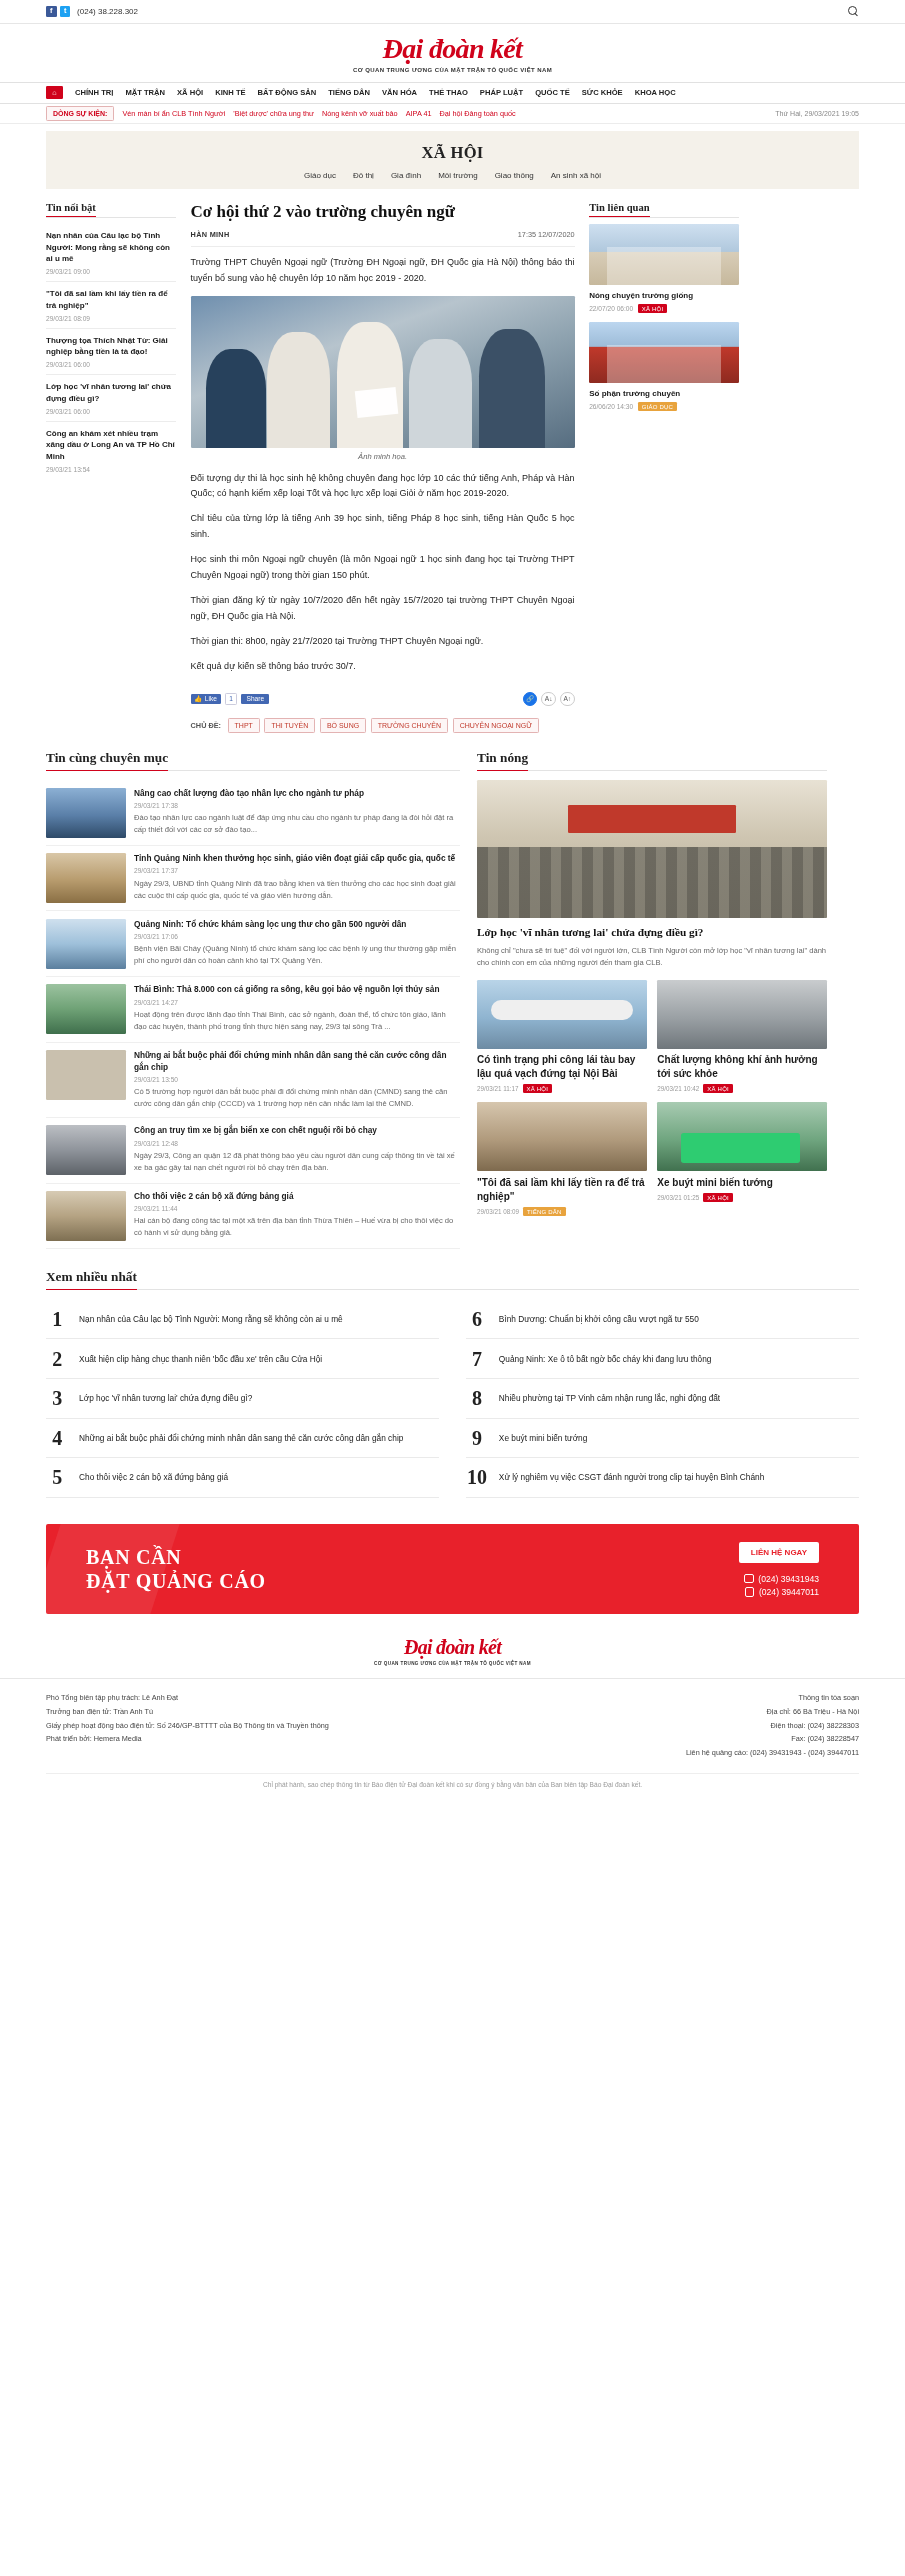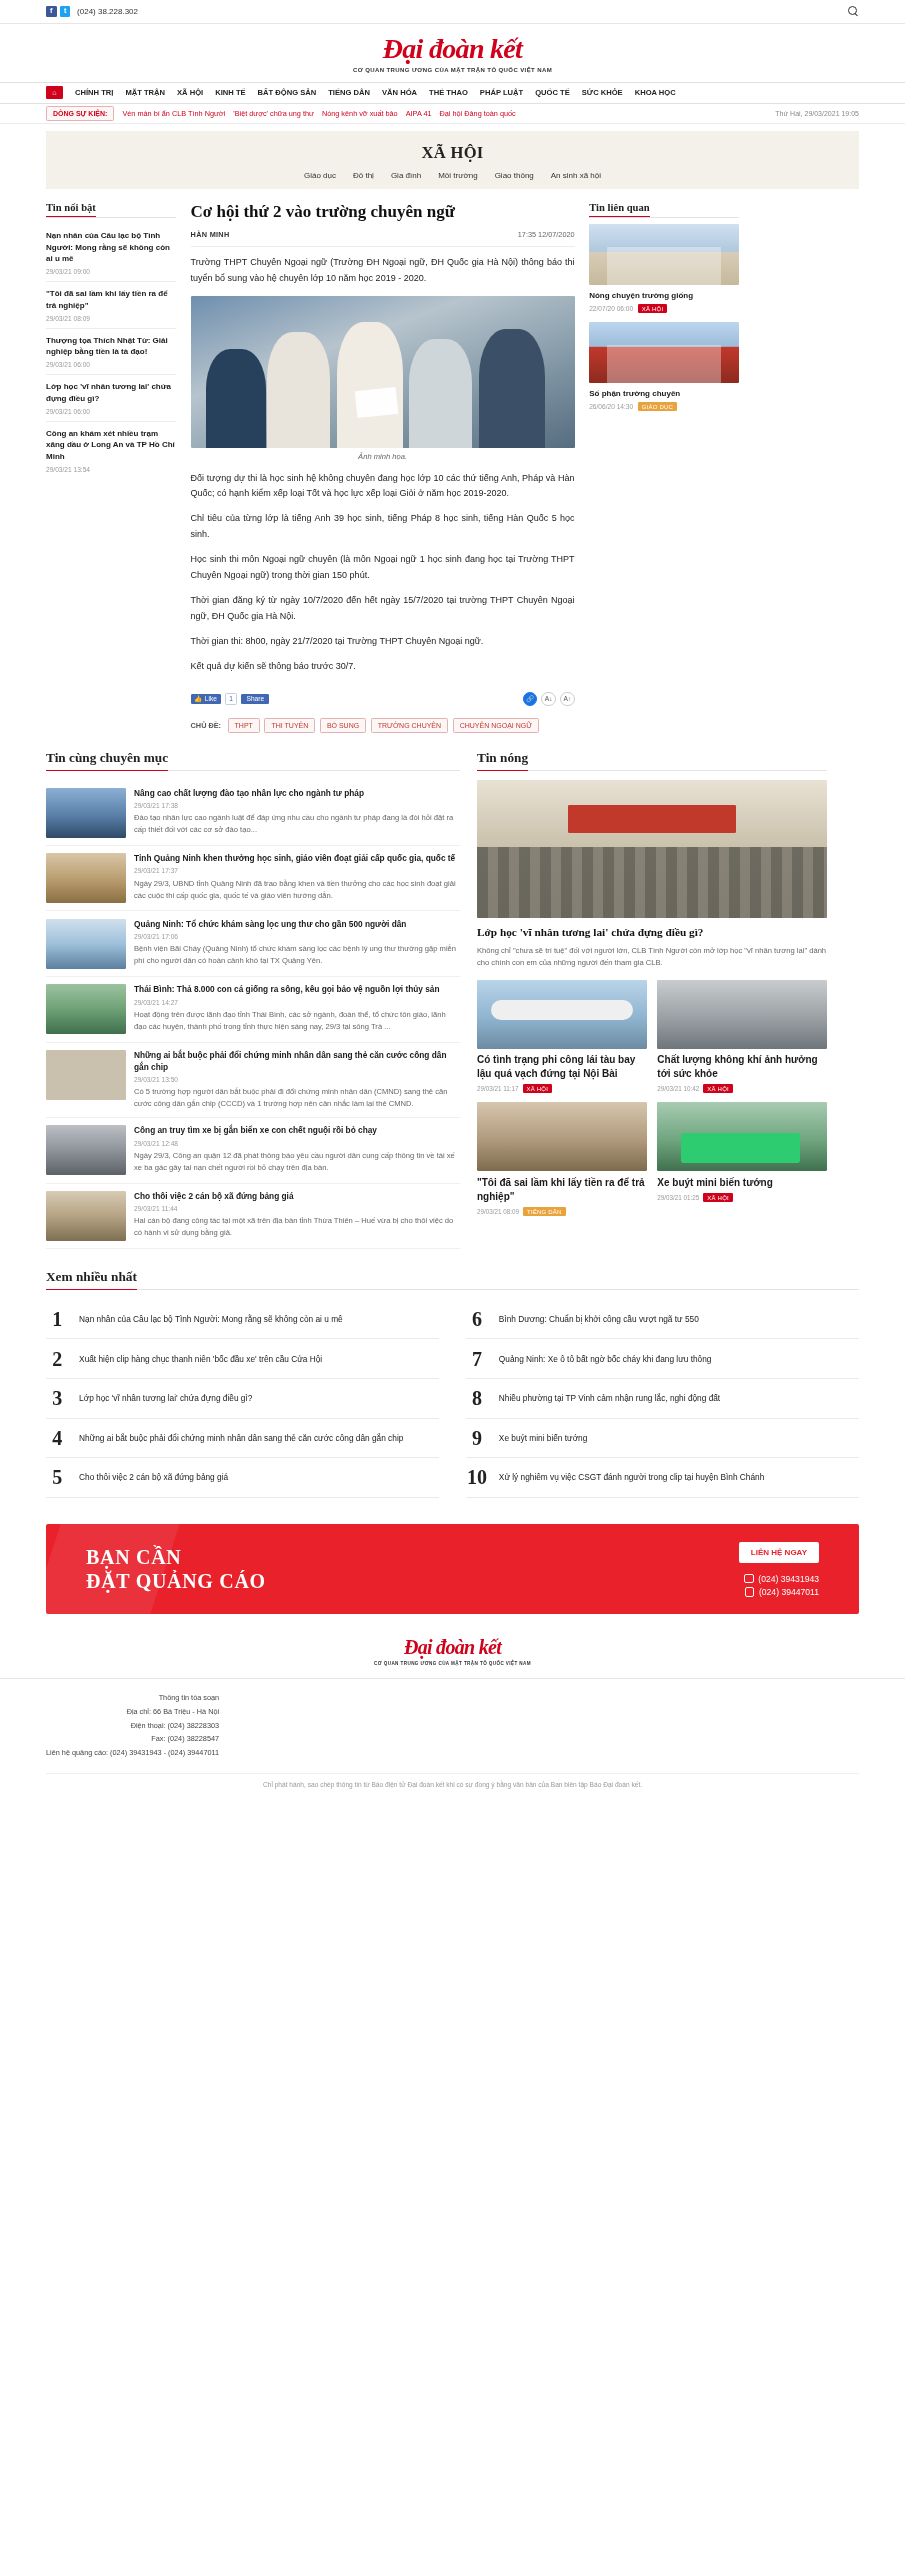--- a/index.html
+++ b/index.html
@@ -682,20 +682,26 @@
       </div>
     </div>
   </div>
 
   <div class="foot-logo">
     <div class="logo-text">Đại đoàn kết</div>
     <div class="logo-sub">CƠ QUAN TRUNG ƯƠNG CỦA MẶT TRẬN TỔ QUỐC VIỆT NAM</div>
   </div>
 
   <div class="footer">
+    <div class="fl">
+      <div>Phó Tổng biên tập phụ trách: Lê Anh Đạt</div>
+      <div>Trưởng ban điện tử: Trần Anh Tú</div>
+      <div>Giấy phép hoạt động báo điện tử: Số 246/GP-BTTTT của Bộ Thông tin và Truyền thông</div>
+      <div>Phát triển bởi: Hemera Media</div>
+    </div>
     <div class="fr">
       <div>Thông tin tòa soạn</div>
       <div>Địa chỉ: 66 Bà Triệu - Hà Nội</div>
       <div>Điện thoại: (024) 38228303</div>
       <div>Fax: (024) 38228547</div>
       <div>Liên hệ quảng cáo: (024) 39431943 - (024) 39447011</div>
     </div>
   </div>
 
   <div class="foot-note">Chỉ phát hành, sao chép thông tin từ Báo điện tử Đại đoàn kết khi có sự đồng ý bằng văn bản của Ban biên tập Báo Đại đoàn kết.</div>

